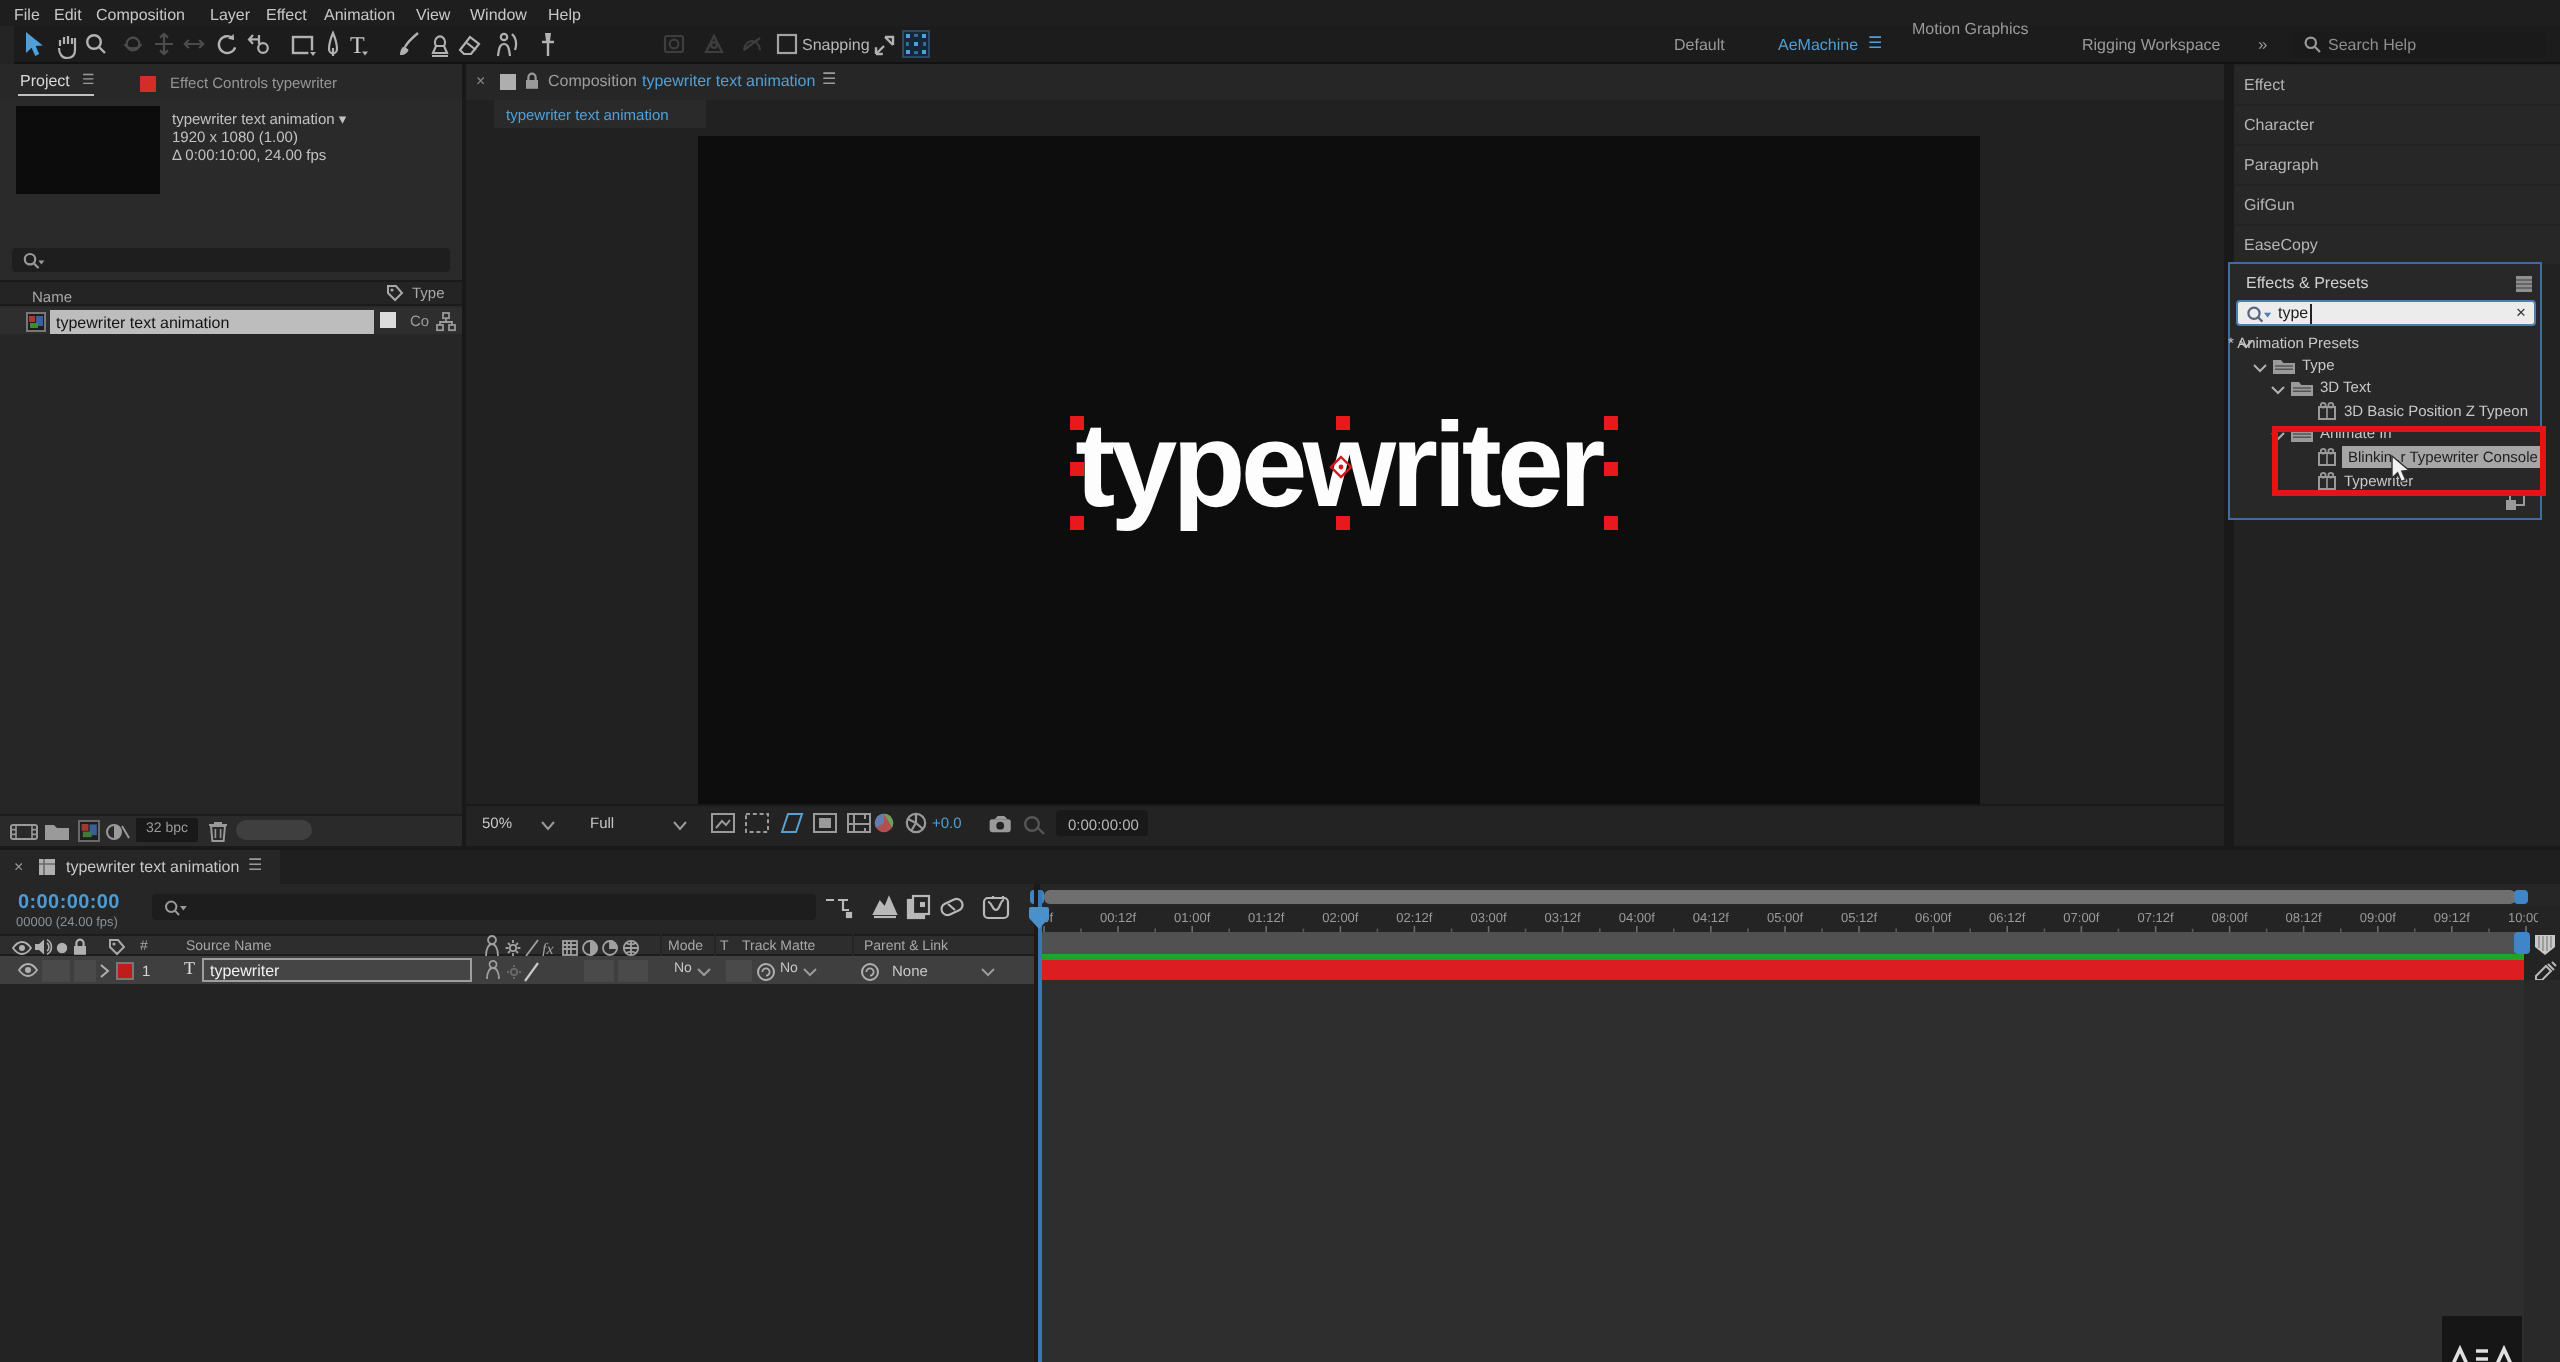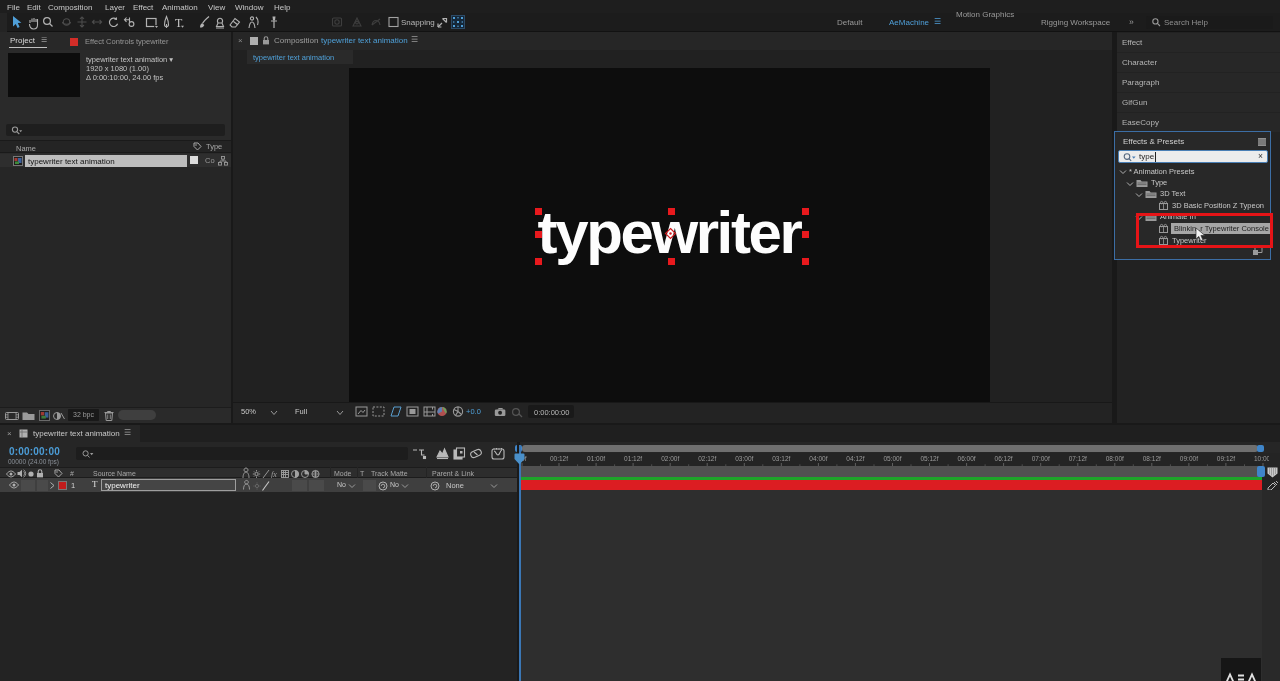--- a/index.html
+++ b/index.html
@@ -343,21 +343,21 @@
         <path d="M9 3.4 l3.6 0 l-1.8 2.4 z" fill="#4a7fb5"></path>
       </svg>
     <div class="txt" style="left:27px;top:120px;font-size:8px;color:#1d1d1d;">type</div>
     <div class="abs" style="left:43px;top:119.5px;width:1.2px;height:10px;background:#222;"></div>
     <div class="txt" style="left:146px;top:119px;font-size:8.5px;color:#333;">×</div>
 
     <div id="fxtree">
       <svg style="left:8px;top:138px;" width="6" height="4">
           <path d="M0 0.5 L3 3.5 L6 0.5" fill="none" stroke="#b0b0b0" stroke-width="1"></path>
         </svg>
-      <div class="txt" style="left:17px;top:135px;font-size:7.5px;color:#c8c8c8;">* Animation Presets</div>
+      <div class="txt" style="left:2px;top:135px;font-size:7.5px;color:#c8c8c8;">* Animation Presets</div>
       <svg style="left:15px;top:150px;" width="6" height="4">
           <path d="M0 0.5 L3 3.5 L6 0.5" fill="none" stroke="#b0b0b0" stroke-width="1"></path>
         </svg>
       <svg style="left:24px;top:147px;" width="12" height="9" viewBox="0 0 12 9">
           <path d="M0.5 1 h4 l1.2 1.5 h5.8 v5.5 h-11 z" fill="#9a9a9a"></path>
           <path d="M1.5 4 h9 M1.5 5.6 h9" stroke="#555" stroke-width="0.7"></path>
         </svg>
       <div class="txt" style="left:39px;top:146px;font-size:7.5px;color:#c8c8c8;">Type</div>
       <svg style="left:24px;top:161px;" width="6" height="4">
           <path d="M0 0.5 L3 3.5 L6 0.5" fill="none" stroke="#b0b0b0" stroke-width="1"></path>

